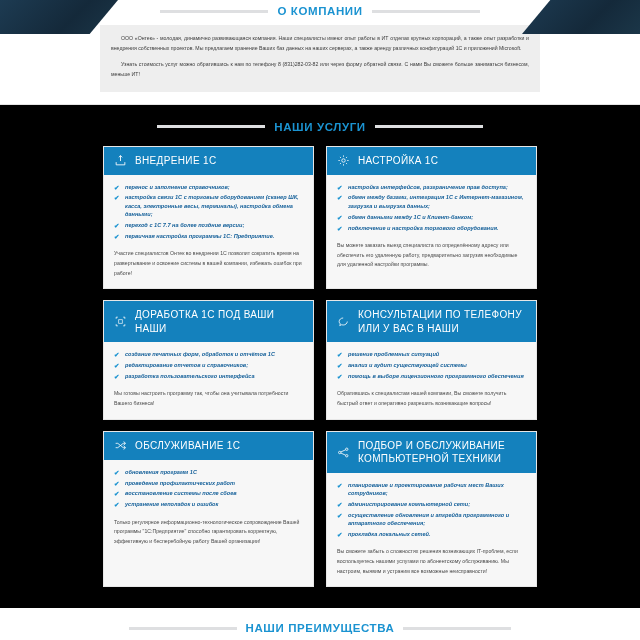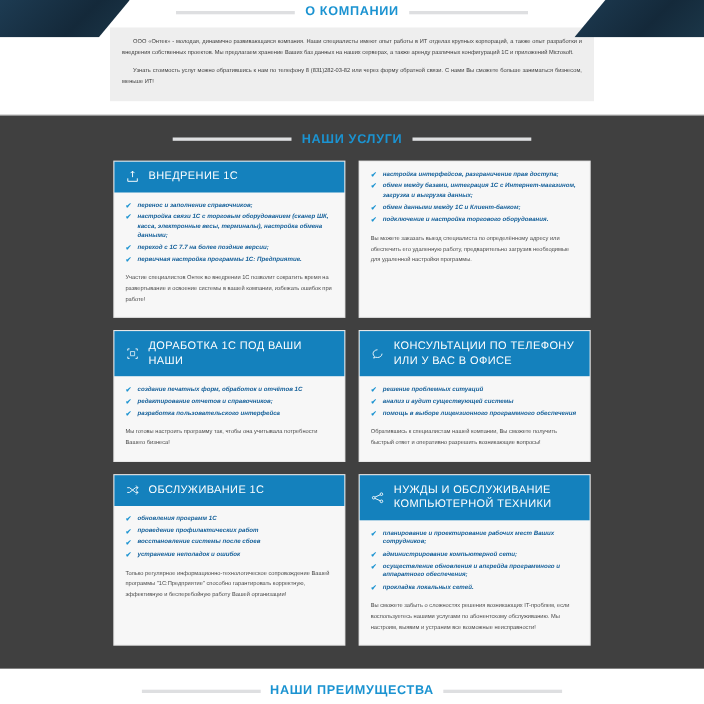--- a/index.html
+++ b/index.html
@@ -34,21 +34,21 @@
     margin-top: 8px; background: #eeeeee; padding: 9px 11px 12px 11px;
   }
   .about-p {
     font-size: 5.2px; line-height: 1.85; color: #3b3b3b;
     text-indent: 10px; text-align: justify;
   }
   .about-p + .about-p { margin-top: 7px; }
 
   
   .services {
-    background: #404040; padding: 16px 0 22px 0;
+    background: #000000; padding: 16px 0 22px 0;
     border-top: 1px solid #e4e4e4;
   }
   .svc-grid {
     width: 432px; margin: 14px auto 0 auto;
     display: grid; grid-template-columns: 1fr 1fr; gap: 13px 14px;
   }
   .card { background: #f7f7f7; box-shadow: 0 0 0 1px #e7e7e7; display: flex; flex-direction: column; }
   .card-head {
     background: #1481bd; color: #fff;
     display: flex; align-items: center; gap: 8px;
@@ -121,20 +121,29 @@
             <li><span class="chk">✔</span><span>перенос и заполнение справочников;</span></li>
             <li><span class="chk">✔</span><span>настройка связи 1С с торговым оборудованием (сканер ШК, касса, электронные весы, терминалы), настройка обмена данными;</span></li>
             <li><span class="chk">✔</span><span>переход с 1С 7.7 на более поздние версии;</span></li>
             <li><span class="chk">✔</span><span>первичная настройка программы 1С: Предприятие.</span></li>
           </ul>
           <p class="card-note">Участие специалистов Онтек во внедрении 1С позволит сократить время на развертывание и освоение системы в вашей компании, избежать ошибок при работе!</p>
         </div>
       </div>
 
       <div class="card">
+        <div class="card-head">
+          <span class="ic">
+            <svg width="13" height="13" viewBox="0 0 24 24" fill="none" stroke="#ffffff" stroke-width="1.5">
+              <circle cx="12" cy="12" r="3.2"></circle>
+              <path d="M12 2.6v2.6M12 18.8v2.6M2.6 12h2.6M18.8 12h2.6M5.4 5.4l1.9 1.9M16.7 16.7l1.9 1.9M18.6 5.4l-1.9 1.9M7.3 16.7l-1.9 1.9"></path>
+            </svg>
+          </span>
+          <span class="ttl">НАСТРОЙКА 1С</span>
+        </div>
         <div class="card-body">
           <ul class="feat">
             <li><span class="chk">✔</span><span>настройка интерфейсов, разграничение прав доступа;</span></li>
             <li><span class="chk">✔</span><span>обмен между базами, интеграция 1С с Интернет-магазином, загрузка и выгрузка данных;</span></li>
             <li><span class="chk">✔</span><span>обмен данными между 1С и Клиент-банком;</span></li>
             <li><span class="chk">✔</span><span>подключение и настройка торгового оборудования.</span></li>
           </ul>
           <p class="card-note">Вы можете заказать выезд специалиста по определённому адресу или обеспечить его удаленную работу, предварительно загрузив необходимые для удаленной настройки программы.</p>
         </div>
       </div>
@@ -159,21 +168,21 @@
         </div>
       </div>
 
       <div class="card">
         <div class="card-head">
           <span class="ic">
             <svg width="13" height="13" viewBox="0 0 24 24" fill="none" stroke="#ffffff" stroke-width="1.5">
               <path d="M19 12c0 3.6-3.4 6.5-7.6 6.5-1 0-2-.2-2.9-.5L5 19.5l1.2-3A6.1 6.1 0 0 1 4 12c0-3.6 3.4-6.5 7.4-6.5"></path>
             </svg>
           </span>
-          <span class="ttl">КОНСУЛЬТАЦИИ ПО ТЕЛЕФОНУ ИЛИ У ВАС В ОФИСЕ</span>
+          <span class="ttl">КОНСУЛЬТАЦИИ ПО ТЕЛЕФОНУ ИЛИ У ВАС В НАШИ</span>
         </div>
         <div class="card-body">
           <ul class="feat">
             <li><span class="chk">✔</span><span>решение проблемных ситуаций</span></li>
             <li><span class="chk">✔</span><span>анализ и аудит существующей системы</span></li>
             <li><span class="chk">✔</span><span>помощь в выборе лицензионного программного обеспечения</span></li>
           </ul>
           <p class="card-note">Обратившись к специалистам нашей компании, Вы сможете получить быстрый ответ и оперативно разрешить возникающие вопросы!</p>
         </div>
       </div>
@@ -202,21 +211,21 @@
       <div class="card">
         <div class="card-head">
           <span class="ic">
             <svg width="13" height="13" viewBox="0 0 24 24" fill="none" stroke="#ffffff" stroke-width="1.5">
               <circle cx="5" cy="12" r="2.2"></circle>
                 <circle cx="18" cy="6" r="2.2"></circle>
                 <circle cx="18" cy="18" r="2.2"></circle>
               <path d="M7 11l9-4M7 13l9 4"></path>
             </svg>
           </span>
-          <span class="ttl">НУЖДЫ И ОБСЛУЖИВАНИЕ КОМПЬЮТЕРНОЙ ТЕХНИКИ</span>
+          <span class="ttl">ПОДБОР И ОБСЛУЖИВАНИЕ КОМПЬЮТЕРНОЙ ТЕХНИКИ</span>
         </div>
         <div class="card-body">
           <ul class="feat">
             <li><span class="chk">✔</span><span>планирование и проектирование рабочих мест Ваших сотрудников;</span></li>
             <li><span class="chk">✔</span><span>администрирование компьютерной сети;</span></li>
             <li><span class="chk">✔</span><span>осуществление обновления и апгрейда программного и аппаратного обеспечения;</span></li>
             <li><span class="chk">✔</span><span>прокладка локальных сетей.</span></li>
           </ul>
           <p class="card-note">Вы сможете забыть о сложностях решения возникающих IT-проблем, если воспользуетесь нашими услугами по абонентскому обслуживанию. Мы настроим, выявим и устраним все возможные неисправности!</p>
         </div>

